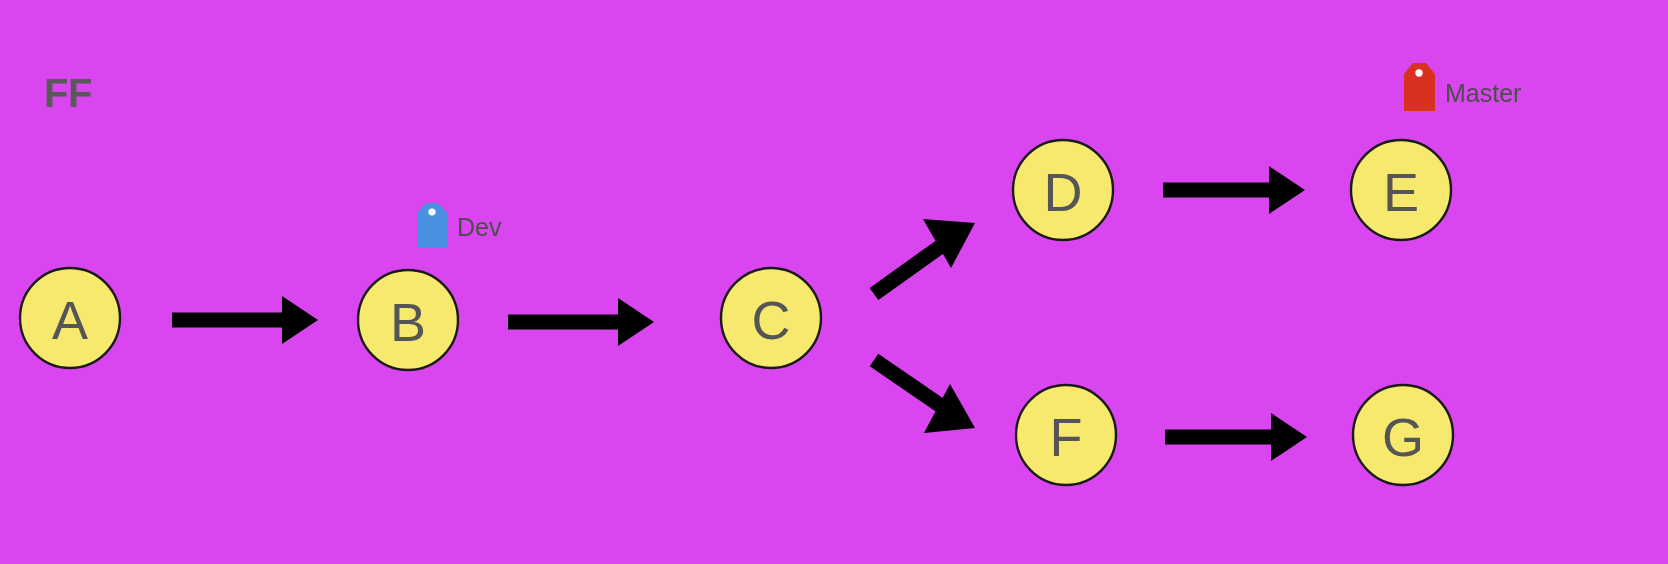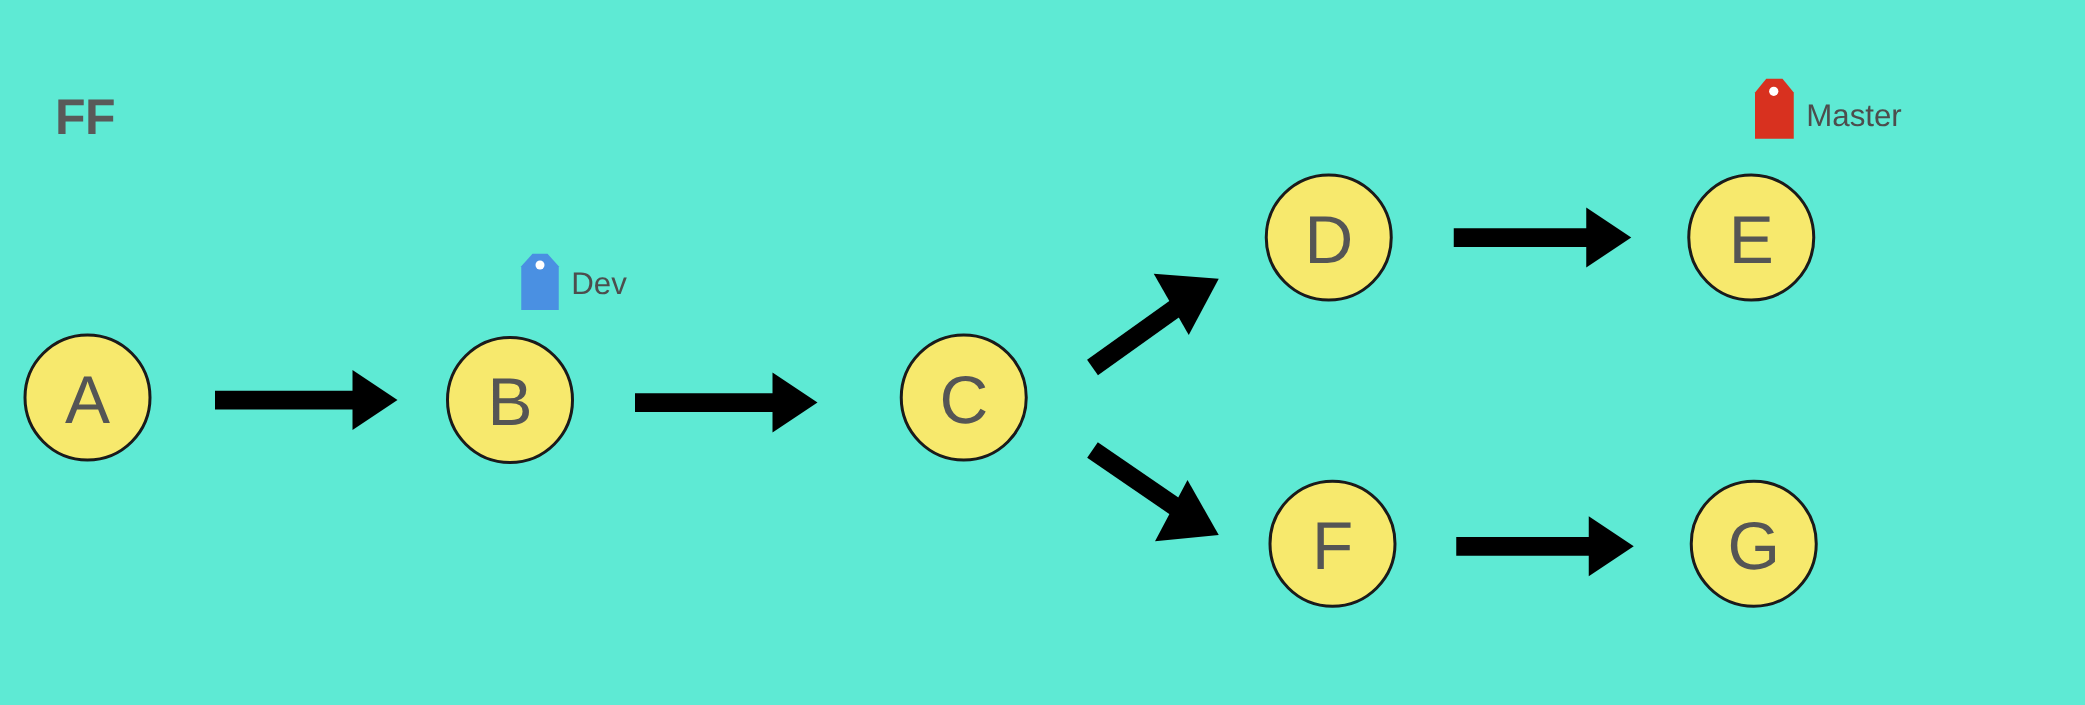--- a/index.html
+++ b/index.html
@@ -10,21 +10,21 @@
   body {
     width: 1668px;
     height: 564px;
     font-family: "Liberation Sans", sans-serif;
     overflow: hidden;
   }
   #canvas {
     position: relative;
     width: 1668px;
     height: 564px;
-    background: #5eead4;
+    background: #d946ef;
   }
   #diagram-svg {
     position: absolute;
     left: 0;
     top: 0;
     width: 1668px;
     height: 564px;
   }
   .title-text {
     font-weight: bold;

